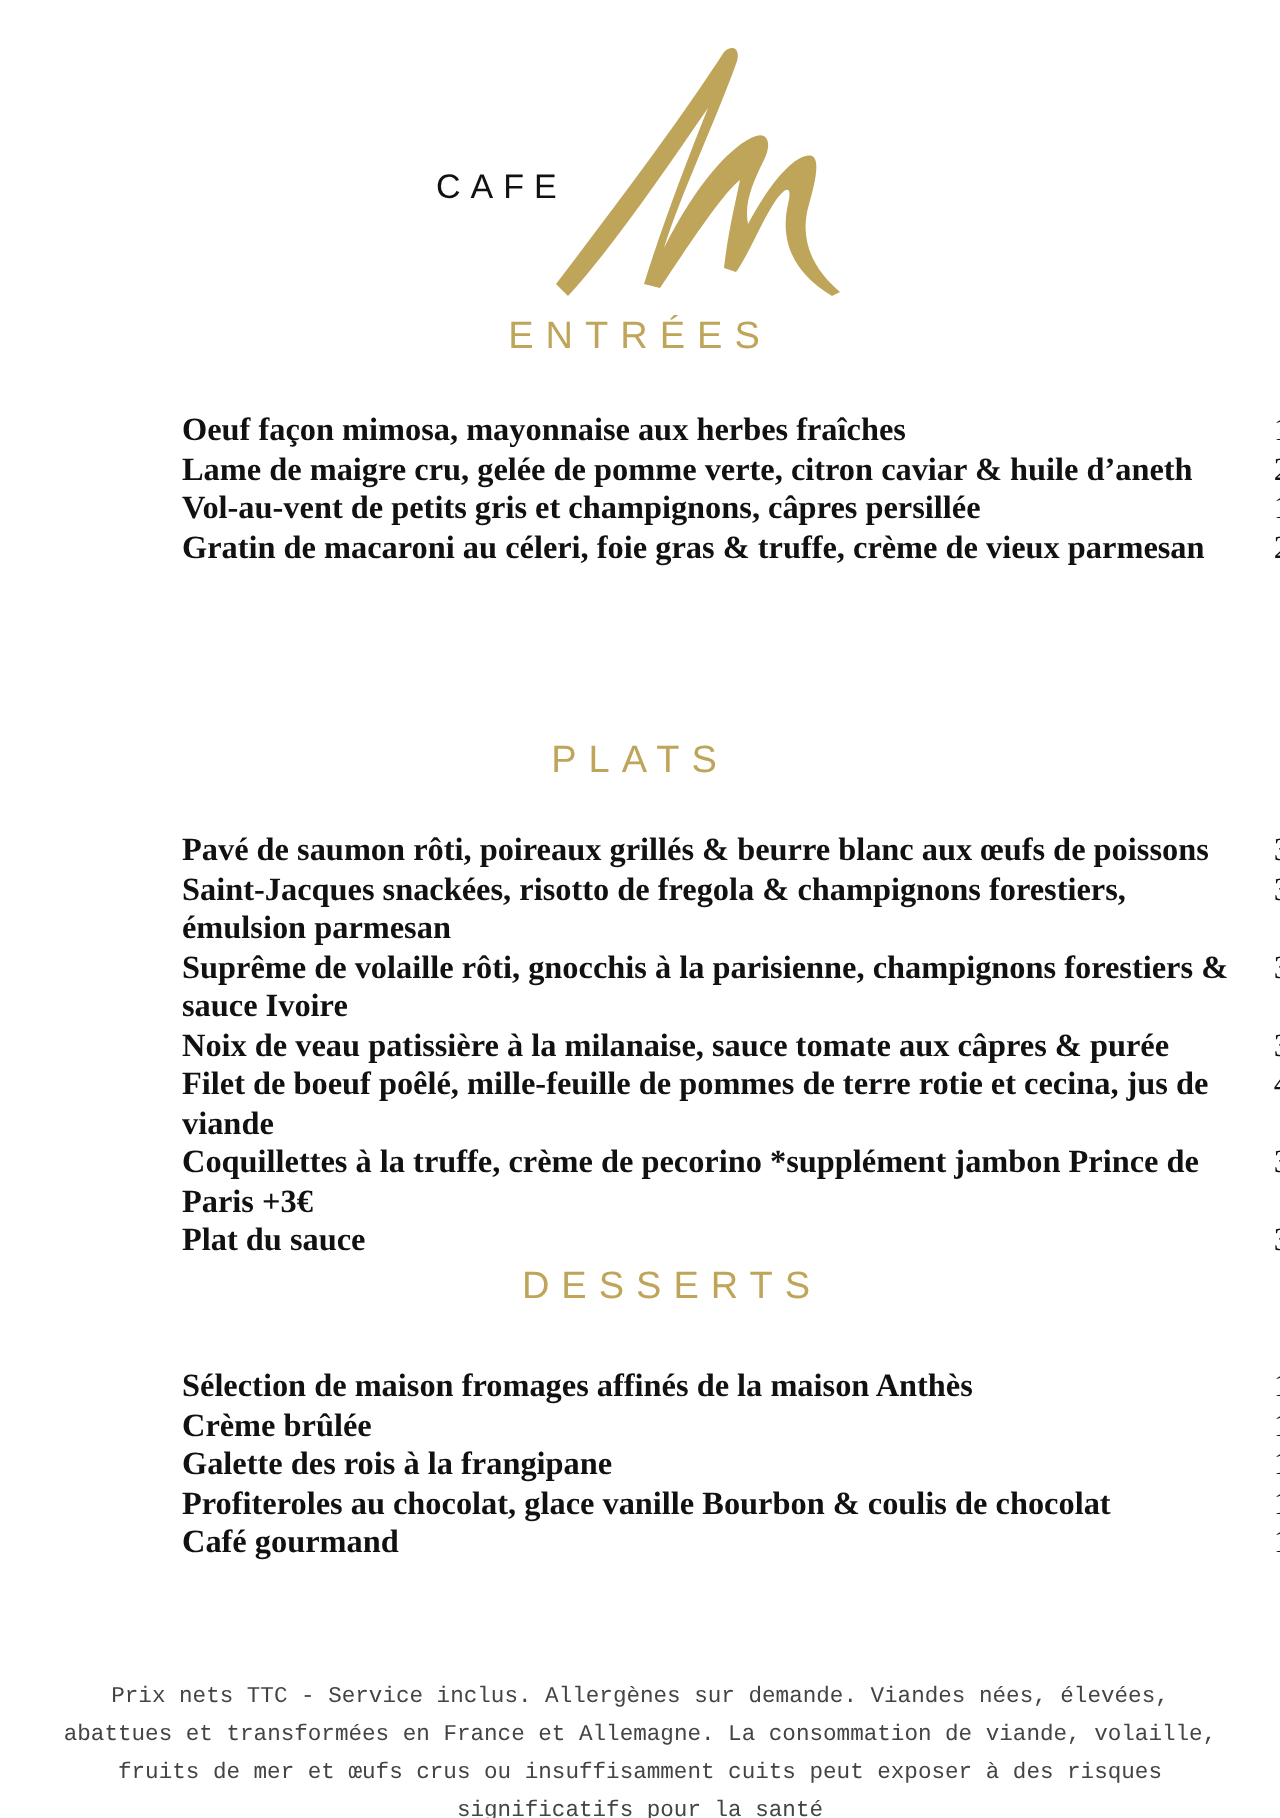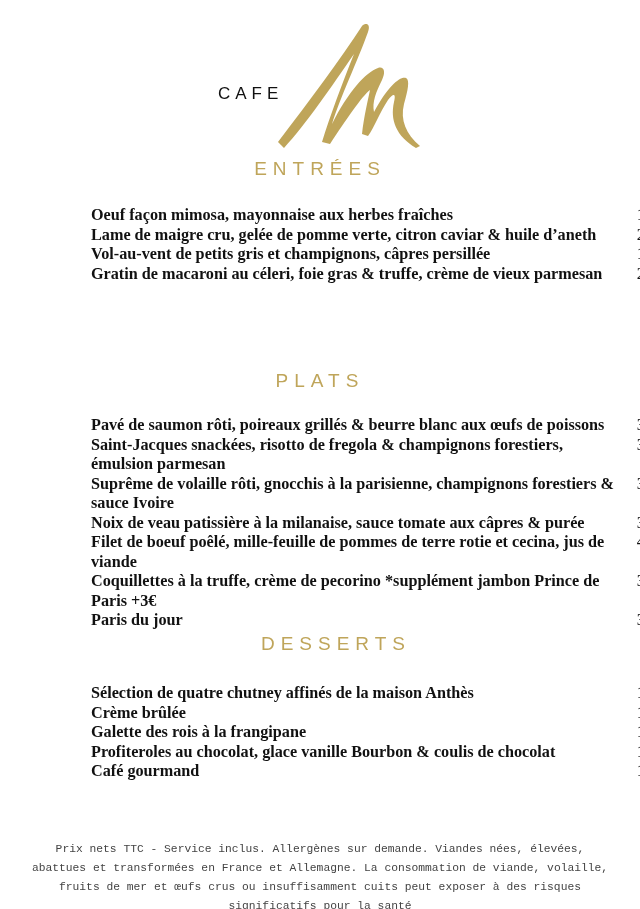--- a/index.html
+++ b/index.html
@@ -64,29 +64,29 @@
     </div>
   <div class="item">
       <span class="item-name">Filet de boeuf poêlé, mille-feuille de pommes de terre rotie et cecina, jus de viande</span>
       <span class="item-price">46</span>
     </div>
   <div class="item">
       <span class="item-name">Coquillettes à la truffe, crème de pecorino *supplément jambon Prince de Paris +3€</span>
       <span class="item-price">32</span>
     </div>
   <div class="item">
-      <span class="item-name">Paris du jour</span>
+      <span class="item-name">Plat du sauce</span>
       <span class="item-price">39</span>
     </div>
 </div>
 
 <div class="section-title" style="top:633px;padding-left:16px;">DESSERTS</div>
 <div class="items" style="top:684px;">
   <div class="item">
-      <span class="item-name">Sélection de quatre chutney affinés de la maison Anthès</span>
+      <span class="item-name">Sélection de maison fromages affinés de la maison Anthès</span>
       <span class="item-price">16</span>
     </div>
   <div class="item">
       <span class="item-name">Crème brûlée</span>
       <span class="item-price">13</span>
     </div>
   <div class="item">
       <span class="item-name">Galette des rois à la frangipane</span>
       <span class="item-price">15</span>
     </div>

